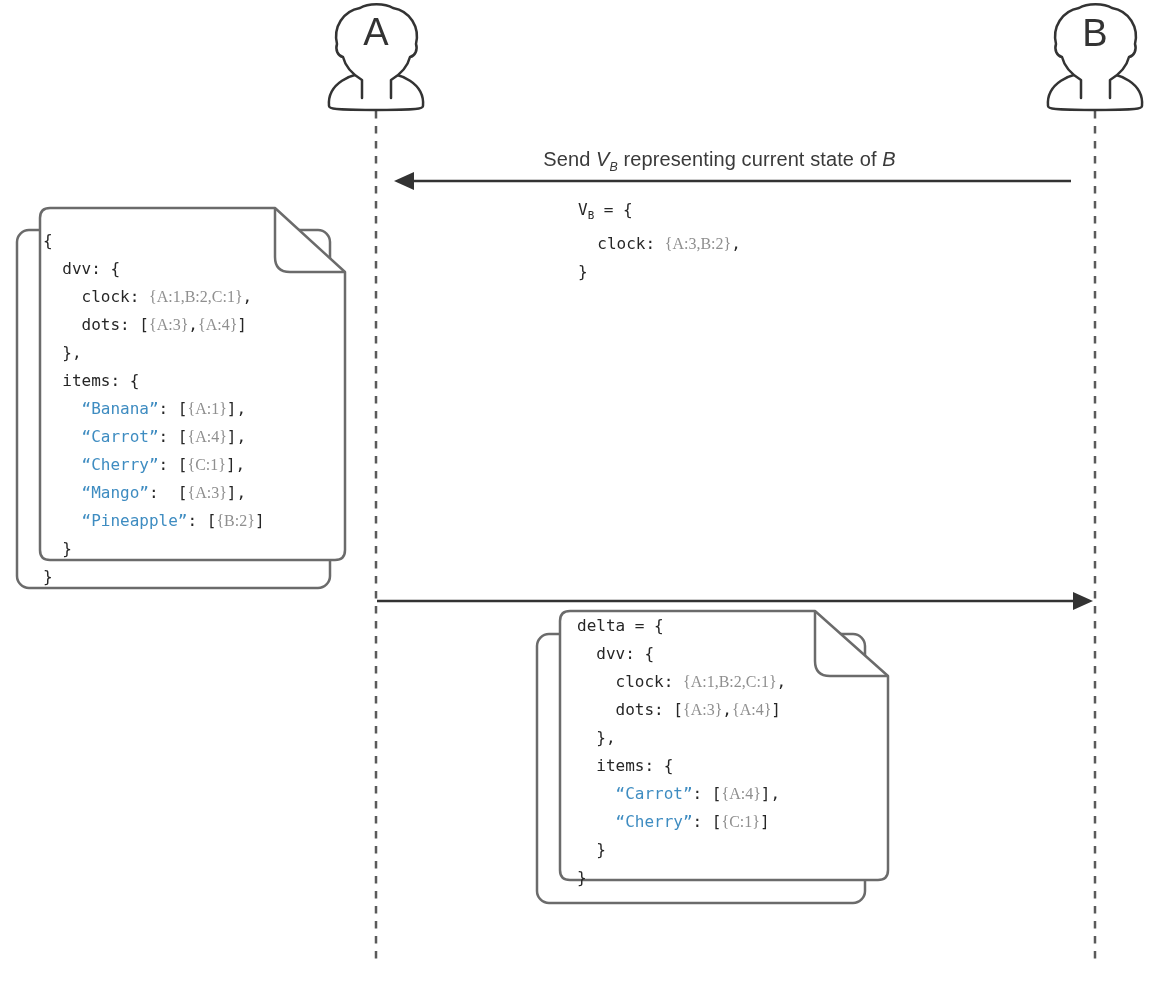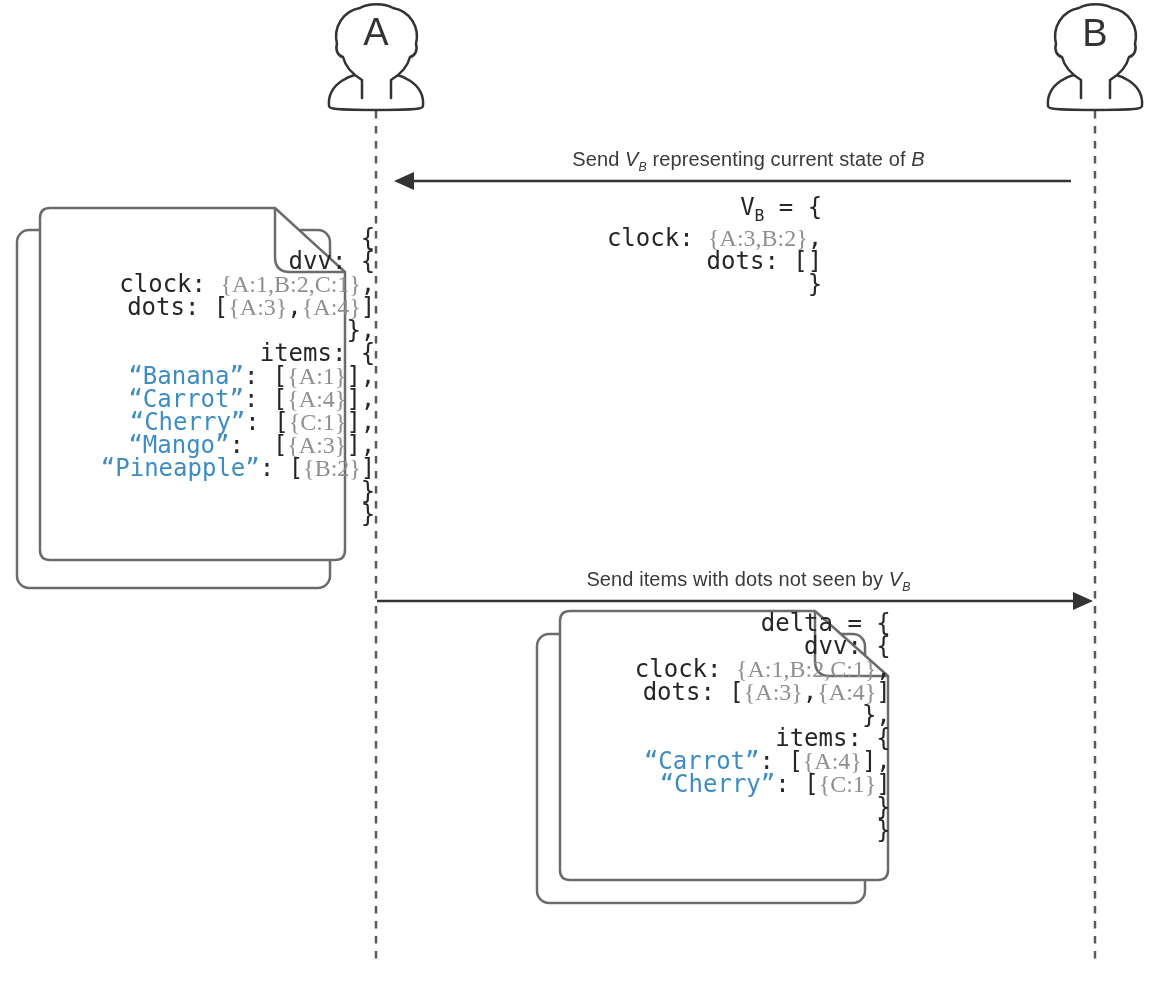--- a/index.html
+++ b/index.html
@@ -8,26 +8,26 @@
     --code-blue:#3e8cc1;
     --line:#333333;
     --doc-border:#6b6b6b;
   }
   html,body{margin:0;padding:0;background:#ffffff;}
   #canvas{position:relative;width:1165px;height:994px;background:#ffffff;overflow:hidden;
           font-family:"Liberation Sans",sans-serif;}
   #diagram-svg{position:absolute;left:0;top:0;}
   .actor-letter{font-family:"Liberation Sans",sans-serif;font-size:38px;fill:#333333;}
   .code{position:absolute;font-family:"DejaVu Sans Mono","Liberation Mono",monospace;
-        font-size:24px;line-height:23px;white-space:pre;color:var(--code-default);text-align:right;}
+        font-size:16px;line-height:28px;white-space:pre;color:var(--code-default);}
   .code sub{font-size:0.68em;}
   .tok-k{color:var(--code-default);}
   .tok-g{color:var(--code-gray);font-family:Liberation Serif, serif;}
   .tok-b{color:var(--code-blue);}
-  .msg-label{position:absolute;left:390px;width:717px;text-align:center;
+  .msg-label{position:absolute;left:361px;width:717px;text-align:center;
              font-size:20px;color:#3a3a3a;letter-spacing:0.1px;}
   .msg-label .var{font-style:italic;}
   .msg-label sub{font-size:0.62em;}
 </style>
 </head>
 <body>
 
 <div id="canvas">
 
   <svg id="diagram-svg" width="1165" height="994" viewBox="0 0 1165 994">
@@ -64,21 +64,20 @@
     </g>
 
     <g stroke="#6b6b6b" stroke-width="2.5" stroke-linejoin="round">
       <rect x="537" y="634" width="328" height="269" rx="12" fill="#ffffff"></rect>
       <path d="M815,611 L570,611 Q560,611 560,621 L560,870 Q560,880 570,880 L878,880 Q888,880 888,870 L888,676 Z" fill="#ffffff"></path>
       <path d="M815,611 L815,661 Q815,676 830,676 L888,676" fill="none"></path>
     </g>
   </svg>
 
   <div class="msg-label" style="top:148px;"><span>Send </span><span class="var">V</span><sub class="var">B</sub><span> representing current state of </span><span class="var">B</span></div>
-  <div class="msg-label" style="top:568px;"><span>Send items with dots not seen by </span><span class="var">V</span><sub class="var">B</sub></div>
 
-  <div class="code" style="left:578px;top:196px;"><div><span class="tok-k">V</span><sub class="tok-k">B</sub><span class="tok-k"> = {</span></div><div><span class="tok-k">  clock: </span><span class="tok-g">{A:3,B:2}</span><span class="tok-k">,</span></div><div><span class="tok-k">  dots: []</span></div><div><span class="tok-k">}</span></div></div>
+  <div class="code" style="left:578px;top:196px;"><div><span class="tok-k">V</span><sub class="tok-k">B</sub><span class="tok-k"> = {</span></div><div><span class="tok-k">  clock: </span><span class="tok-g">{A:3,B:2}</span><span class="tok-k">,</span></div><div><span class="tok-k">}</span></div></div>
 
   <div class="code" style="left:43px;top:227px;"><div><span class="tok-k">{</span></div><div><span class="tok-k">  dvv: {</span></div><div><span class="tok-k">    clock: </span><span class="tok-g">{A:1,B:2,C:1}</span><span class="tok-k">,</span></div><div><span class="tok-k">    dots: [</span><span class="tok-g">{A:3}</span><span class="tok-k">,</span><span class="tok-g">{A:4}</span><span class="tok-k">]</span></div><div><span class="tok-k">  },</span></div><div><span class="tok-k">  items: {</span></div><div><span class="tok-k">    </span><span class="tok-b">“Banana”</span><span class="tok-k">: [</span><span class="tok-g">{A:1}</span><span class="tok-k">],</span></div><div><span class="tok-k">    </span><span class="tok-b">“Carrot”</span><span class="tok-k">: [</span><span class="tok-g">{A:4}</span><span class="tok-k">],</span></div><div><span class="tok-k">    </span><span class="tok-b">“Cherry”</span><span class="tok-k">: [</span><span class="tok-g">{C:1}</span><span class="tok-k">],</span></div><div><span class="tok-k">    </span><span class="tok-b">“Mango”</span><span class="tok-k">:  [</span><span class="tok-g">{A:3}</span><span class="tok-k">],</span></div><div><span class="tok-k">    </span><span class="tok-b">“Pineapple”</span><span class="tok-k">: [</span><span class="tok-g">{B:2}</span><span class="tok-k">]</span></div><div><span class="tok-k">  }</span></div><div><span class="tok-k">}</span></div></div>
 
   <div class="code" style="left:577px;top:612px;"><div><span class="tok-k">delta = {</span></div><div><span class="tok-k">  dvv: {</span></div><div><span class="tok-k">    clock: </span><span class="tok-g">{A:1,B:2,C:1}</span><span class="tok-k">,</span></div><div><span class="tok-k">    dots: [</span><span class="tok-g">{A:3}</span><span class="tok-k">,</span><span class="tok-g">{A:4}</span><span class="tok-k">]</span></div><div><span class="tok-k">  },</span></div><div><span class="tok-k">  items: {</span></div><div><span class="tok-k">    </span><span class="tok-b">“Carrot”</span><span class="tok-k">: [</span><span class="tok-g">{A:4}</span><span class="tok-k">],</span></div><div><span class="tok-k">    </span><span class="tok-b">“Cherry”</span><span class="tok-k">: [</span><span class="tok-g">{C:1}</span><span class="tok-k">]</span></div><div><span class="tok-k">  }</span></div><div><span class="tok-k">}</span></div></div>
 
 </div>
 
 </body></html>

